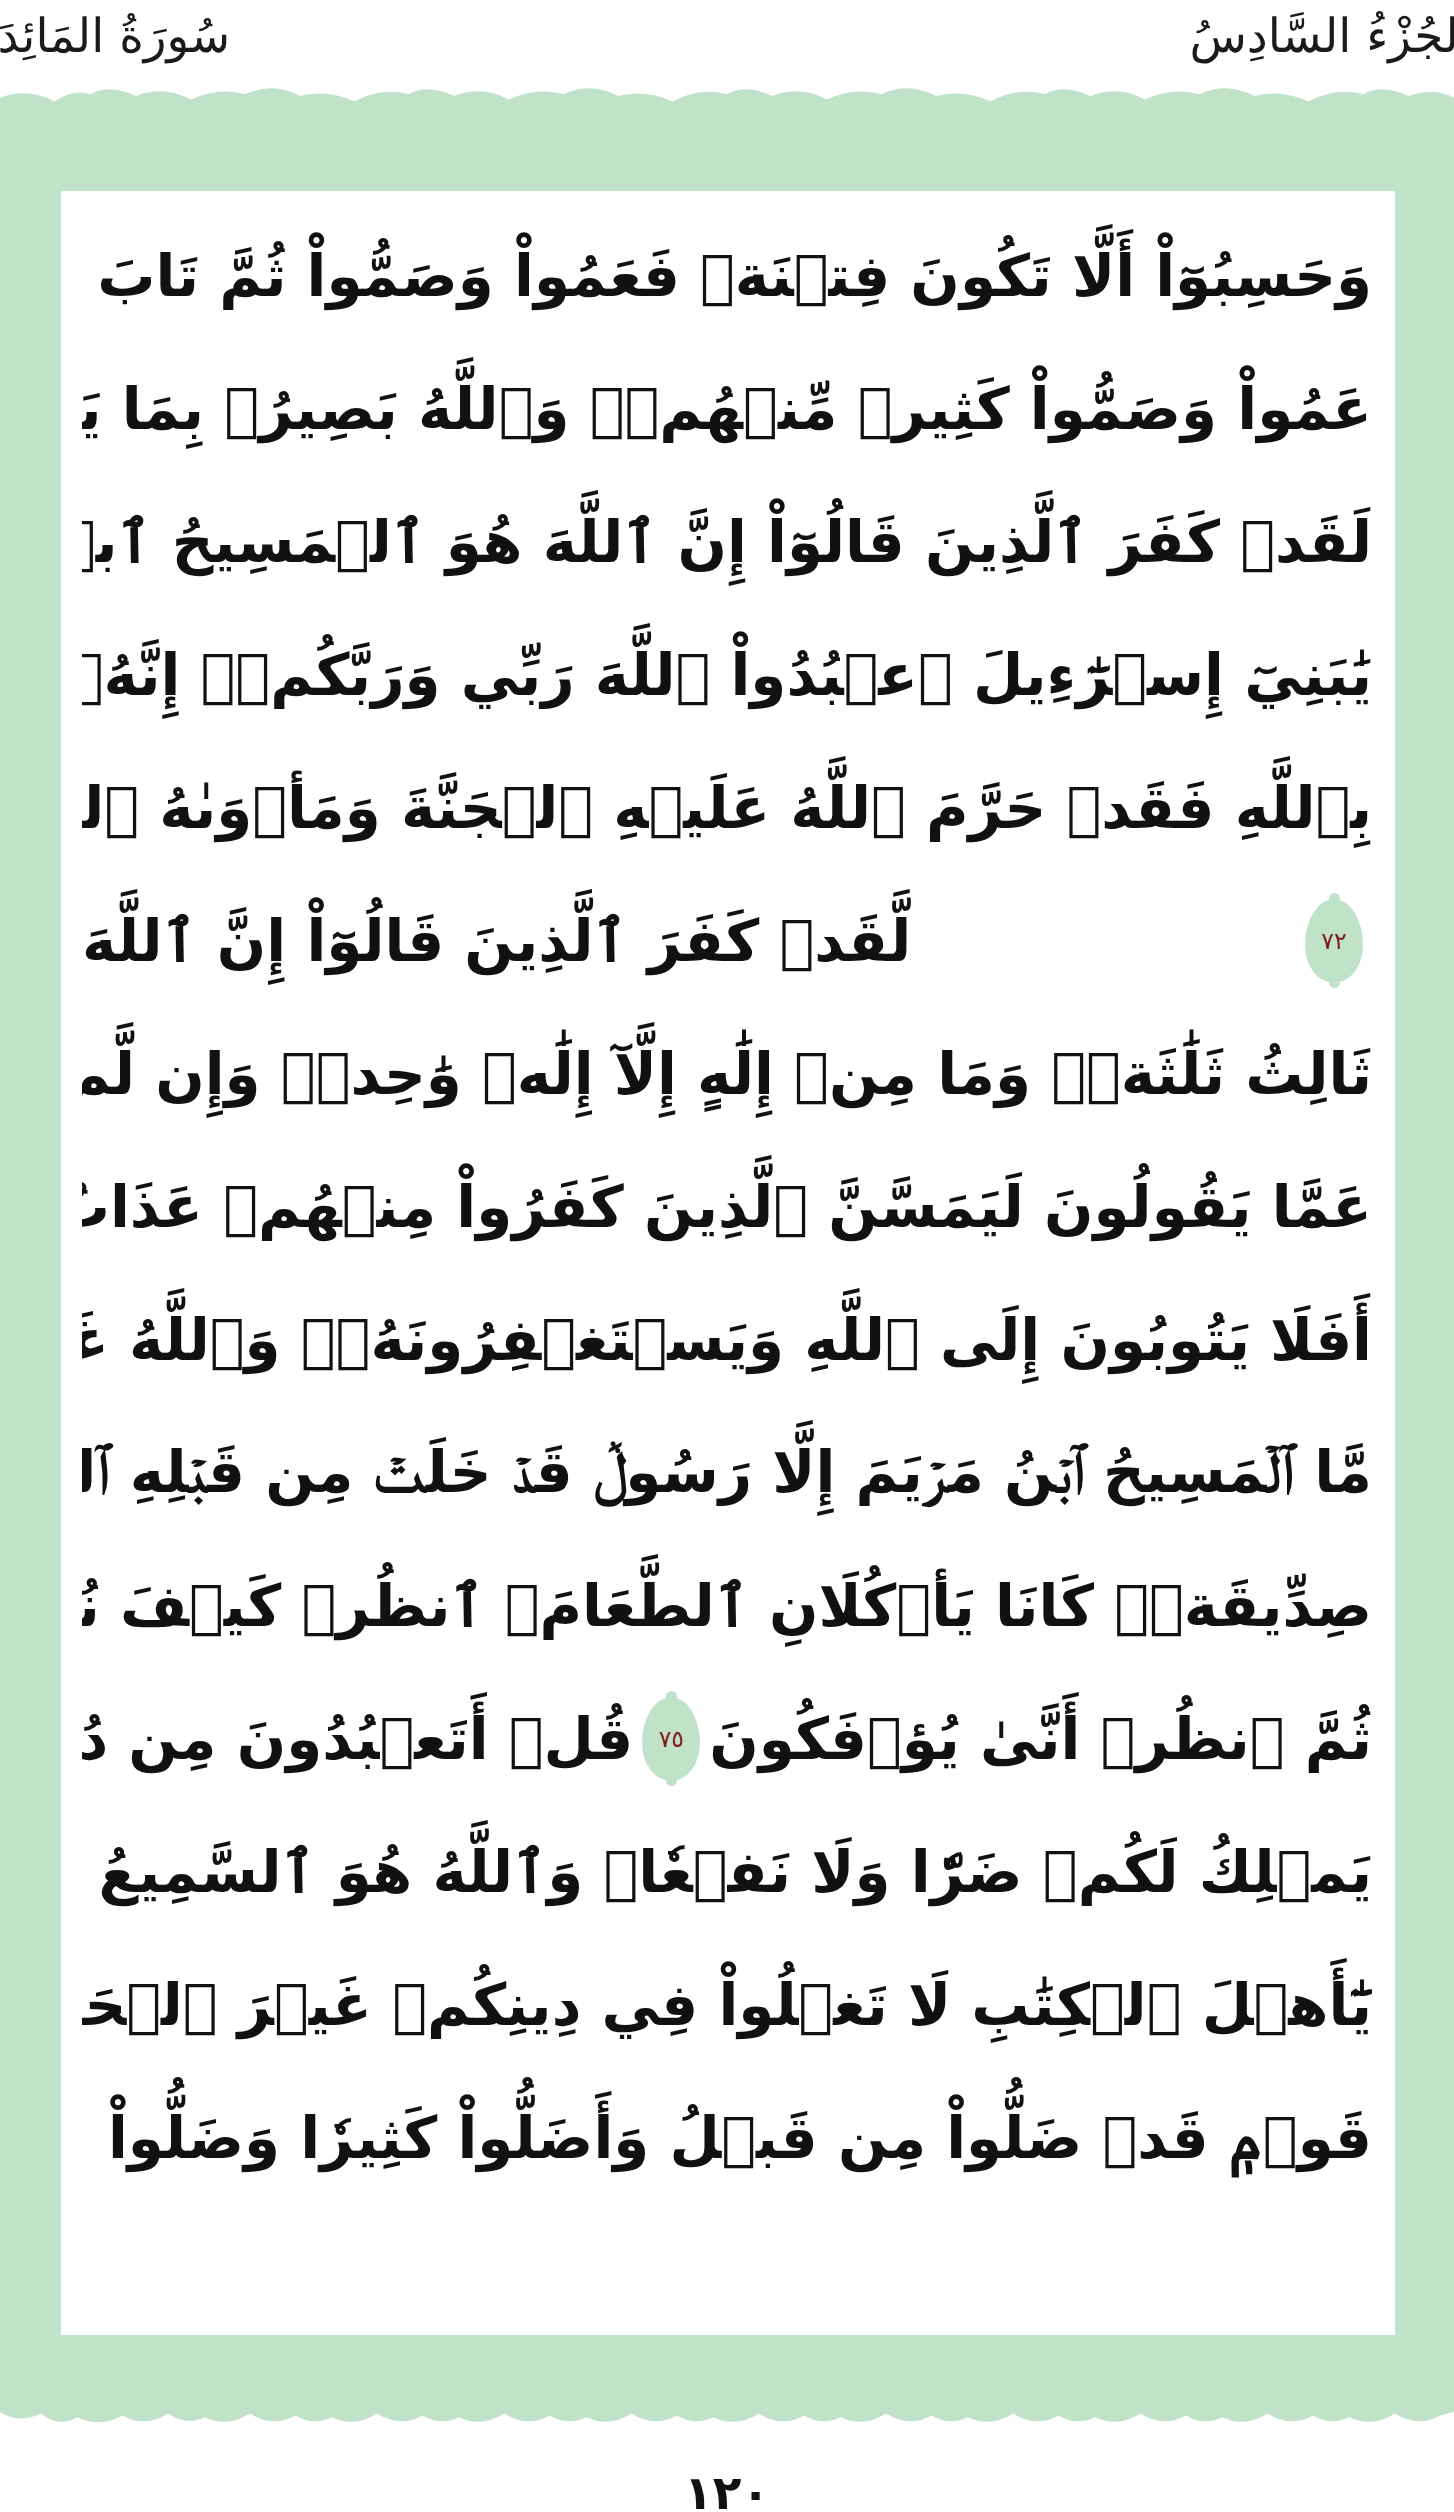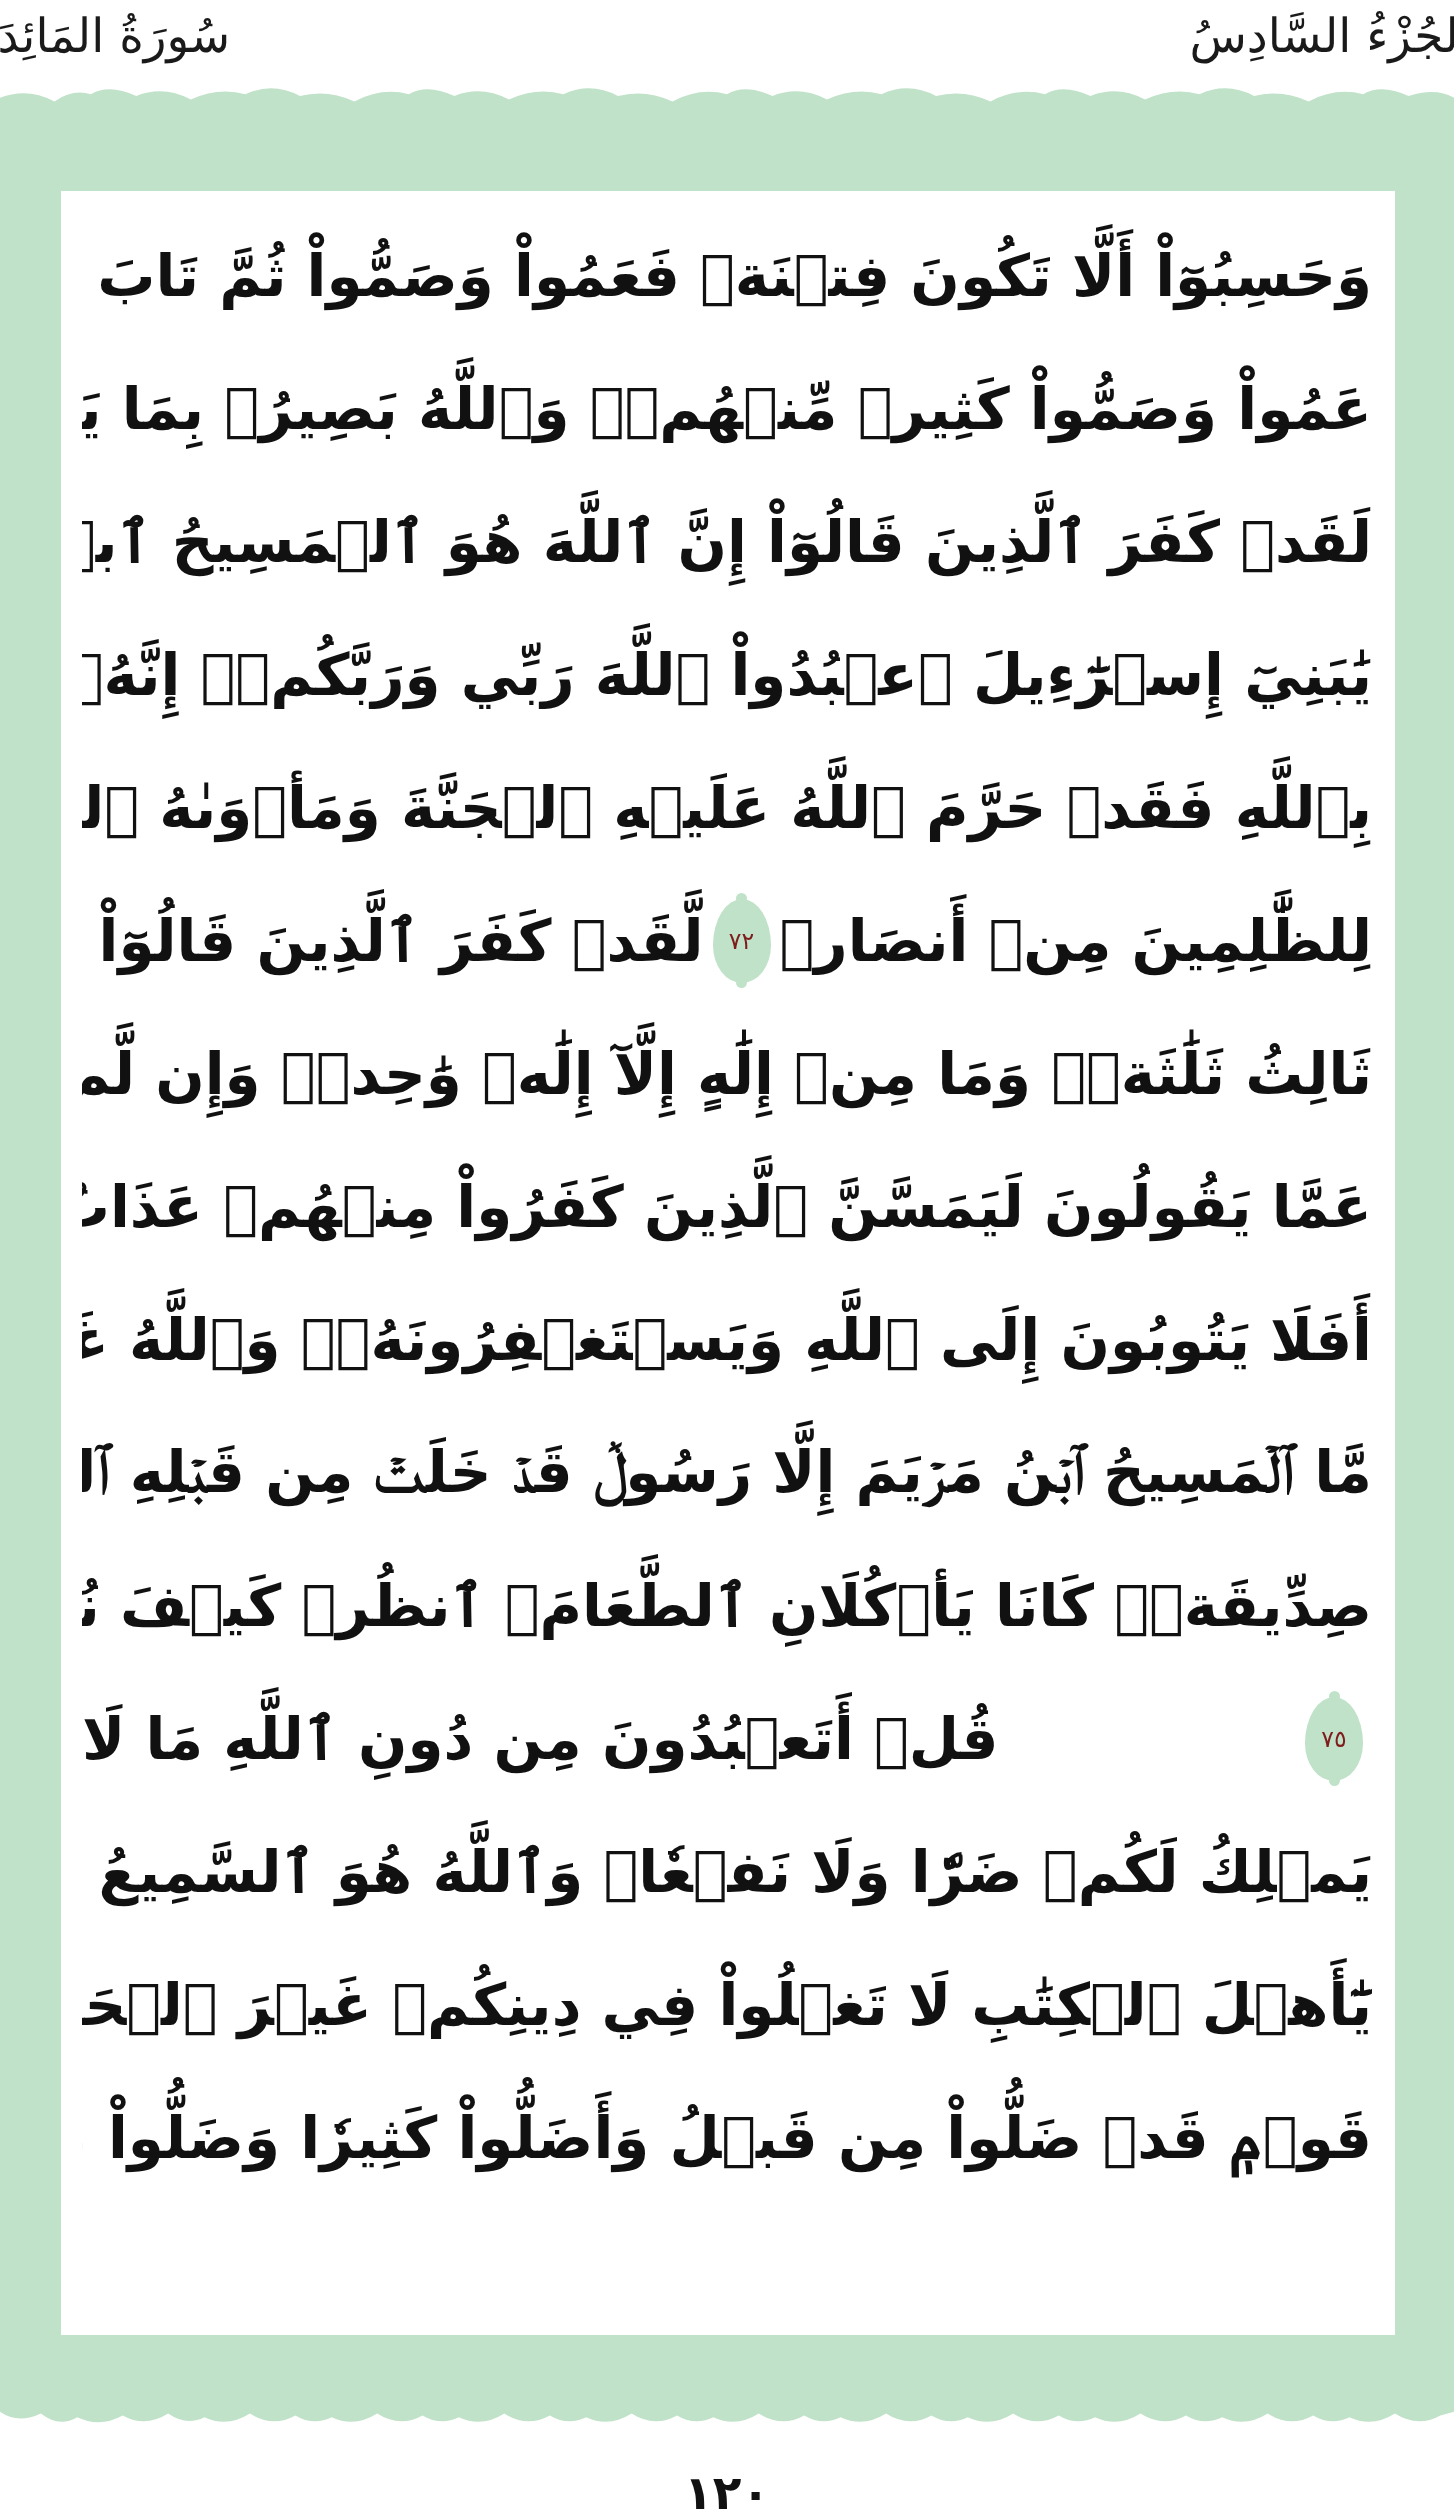--- a/index.html
+++ b/index.html
@@ -79,40 +79,40 @@
   <div class="line">
       <span class="txt">لَقَدۡ كَفَرَ ٱلَّذِينَ قَالُوٓاْ إِنَّ ٱللَّهَ هُوَ ٱلۡمَسِيحُ ٱبۡنُ مَرۡيَمَۖ وَقَالَ ٱلۡمَسِيحُ</span>
     </div>
   <div class="line">
       <span class="txt">يَٰبَنِيٓ إِسۡرَٰٓءِيلَ ٱعۡبُدُواْ ٱللَّهَ رَبِّي وَرَبَّكُمۡۖ إِنَّهُۥ مَن يُشۡرِكۡ</span>
     </div>
   <div class="line">
       <span class="txt">بِٱللَّهِ فَقَدۡ حَرَّمَ ٱللَّهُ عَلَيۡهِ ٱلۡجَنَّةَ وَمَأۡوَىٰهُ ٱلنَّارُۖ وَمَا</span>
     </div>
   <div class="line">
-      <span>لِلظَّٰلِمِينَ مِنۡ أَنصَارٖ</span>
       <span class="marker">٧٢</span>
       <span>لَّقَدۡ كَفَرَ ٱلَّذِينَ قَالُوٓاْ إِنَّ ٱللَّهَ</span>
     </div>
   <div class="line">
       <span class="txt">ثَالِثُ ثَلَٰثَةٖۘ وَمَا مِنۡ إِلَٰهٍ إِلَّآ إِلَٰهٞ وَٰحِدٞۚ وَإِن لَّمۡ يَنتَهُواْ</span>
     </div>
   <div class="line">
       <span class="txt">عَمَّا يَقُولُونَ لَيَمَسَّنَّ ٱلَّذِينَ كَفَرُواْ مِنۡهُمۡ عَذَابٌ أَلِيمٌ</span>
     </div>
   <div class="line">
       <span class="txt">أَفَلَا يَتُوبُونَ إِلَى ٱللَّهِ وَيَسۡتَغۡفِرُونَهُۥۚ وَٱللَّهُ غَفُورٞ رَّحِيمٞ</span>
     </div>
   <div class="line">
       <span class="txt">مَّا ٱلۡمَسِيحُ ٱبۡنُ مَرۡيَمَ إِلَّا رَسُولٞ قَدۡ خَلَتۡ مِن قَبۡلِهِ ٱلرُّسُلُ وَأُمُّهُۥ</span>
     </div>
   <div class="line">
       <span class="txt">صِدِّيقَةٞۖ كَانَا يَأۡكُلَانِ ٱلطَّعَامَۗ ٱنظُرۡ كَيۡفَ نُبَيِّنُ لَهُمُ ٱلۡأٓيَٰتِ</span>
     </div>
   <div class="line">
+      <span>ثُمَّ ٱنظُرۡ أَنَّىٰ يُؤۡفَكُونَ</span>
       <span class="marker">٧٥</span>
       <span>قُلۡ أَتَعۡبُدُونَ مِن دُونِ ٱللَّهِ مَا لَا</span>
     </div>
   <div class="line">
       <span>يَمۡلِكُ لَكُمۡ ضَرّٗا وَلَا نَفۡعٗاۚ وَٱللَّهُ هُوَ ٱلسَّمِيعُ ٱلۡعَلِيمُ</span>
     </div>
   <div class="line">
       <span class="txt">يَٰٓأَهۡلَ ٱلۡكِتَٰبِ لَا تَغۡلُواْ فِي دِينِكُمۡ غَيۡرَ ٱلۡحَقِّ وَلَا تَتَّبِعُوٓاْ أَهۡوَآءَ</span>
     </div>
   <div class="line">

